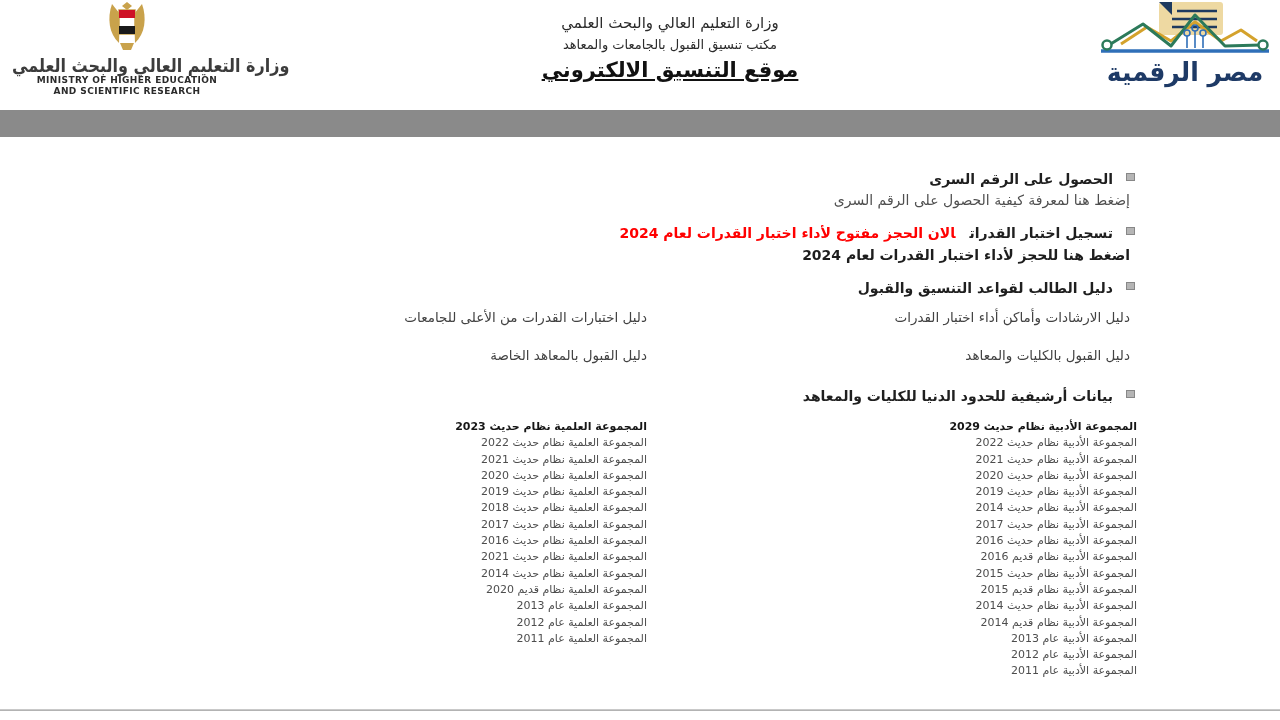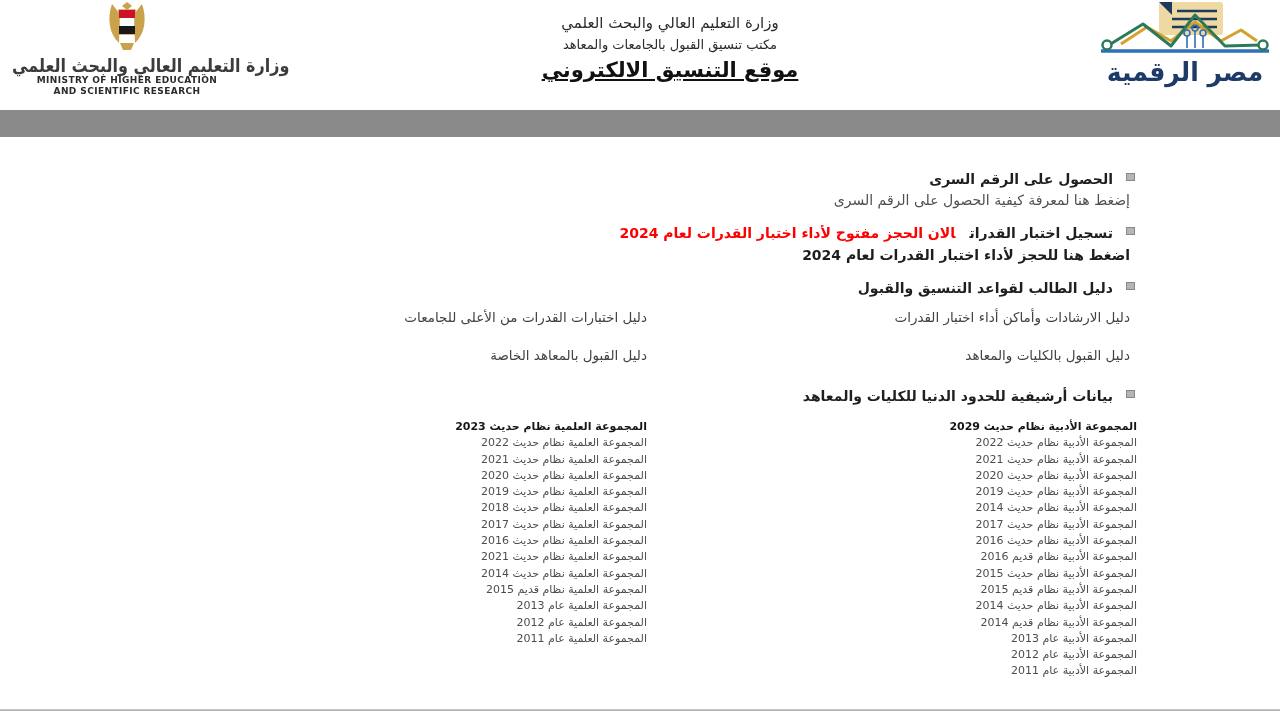--- a/index.html
+++ b/index.html
@@ -143,21 +143,21 @@
       <div class="arc-item arc-first">المجموعة العلمية نظام حديث 2023</div>
       <div class="arc-item">المجموعة العلمية نظام حديث 2022</div>
       <div class="arc-item">المجموعة العلمية نظام حديث 2021</div>
       <div class="arc-item">المجموعة العلمية نظام حديث 2020</div>
       <div class="arc-item">المجموعة العلمية نظام حديث 2019</div>
       <div class="arc-item">المجموعة العلمية نظام حديث 2018</div>
       <div class="arc-item">المجموعة العلمية نظام حديث 2017</div>
       <div class="arc-item">المجموعة العلمية نظام حديث 2016</div>
       <div class="arc-item">المجموعة العلمية نظام حديث 2021</div>
       <div class="arc-item">المجموعة العلمية نظام حديث 2014</div>
-      <div class="arc-item">المجموعة العلمية نظام قديم 2015</div>
+      <div class="arc-item">المجموعة العلمية نظام قديم 2020</div>
       <div class="arc-item">المجموعة العلمية عام 2013</div>
       <div class="arc-item">المجموعة العلمية عام 2012</div>
       <div class="arc-item">المجموعة العلمية عام 2011</div>
     </div>
 
   <div class="footer-line"></div>
 
 </div>
 
 </body></html>

